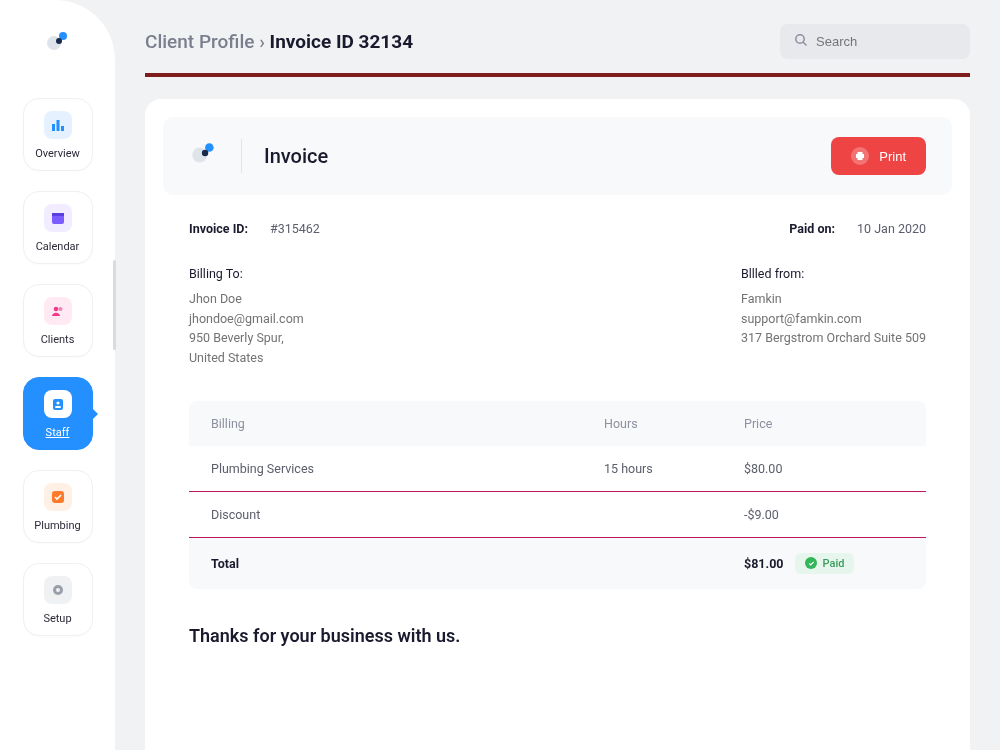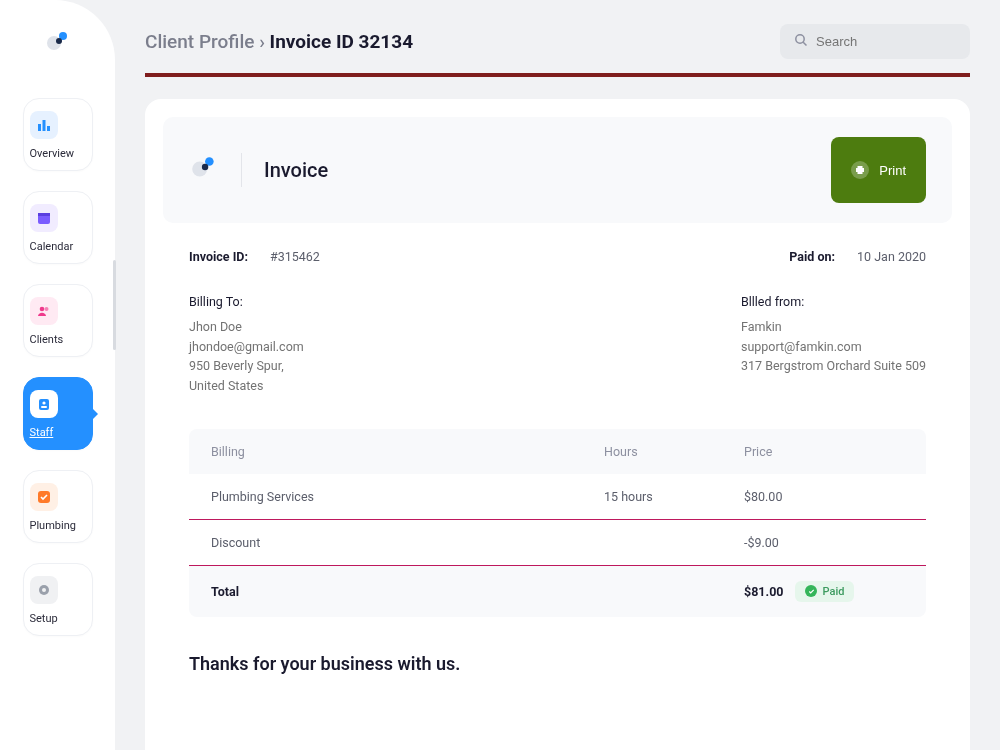--- a/index.html
+++ b/index.html
@@ -27,20 +27,21 @@
   }
   .logo-area { margin-bottom: 18px; }
   .nav-card {
     width: 70px;
     background: #fff;
     border: 1px solid #eef0f4;
     border-radius: 16px;
     padding: 12px 6px 10px;
     display: flex;
     flex-direction: column;
+    align-items: center;
     gap: 8px;
     cursor: pointer;
     box-shadow: 0 1px 2px rgba(0,0,0,0.02);
   }
   .nav-card.active {
     background: #2490ff;
     border-color: #2490ff;
     position: relative;
   }
   .nav-card.active::after{
@@ -110,22 +111,22 @@
     margin:18px 18px 0 18px;
     border-radius:10px;
     padding:20px 26px;
     display:flex; align-items:center; justify-content:space-between;
   }
   .card-head-left { display:flex; align-items:center; gap:22px; }
   .card-head-left .divider { width:1px; height:34px; background:#e3e5ea; }
   .card-title { font-size:20px; font-weight:500; color:#1a1a2e; }
 
   .print-btn {
-    background:#4d7c0f; color:#fff; border:none;
-    border-radius:8px; padding:24px 20px; font-size:13px;
+    background:#ef4444; color:#fff; border:none;
+    border-radius:8px; padding:10px 20px; font-size:13px;
     display:flex; align-items:center; gap:10px; cursor:pointer;
   }
   .print-btn .p-icon{
     width:18px;height:18px;border-radius:50%;background:rgba(255,255,255,.25);
     display:flex;align-items:center;justify-content:center;
   }
 
   .meta-row {
     display:flex; justify-content:space-between;
     padding:26px 44px 0 44px;

